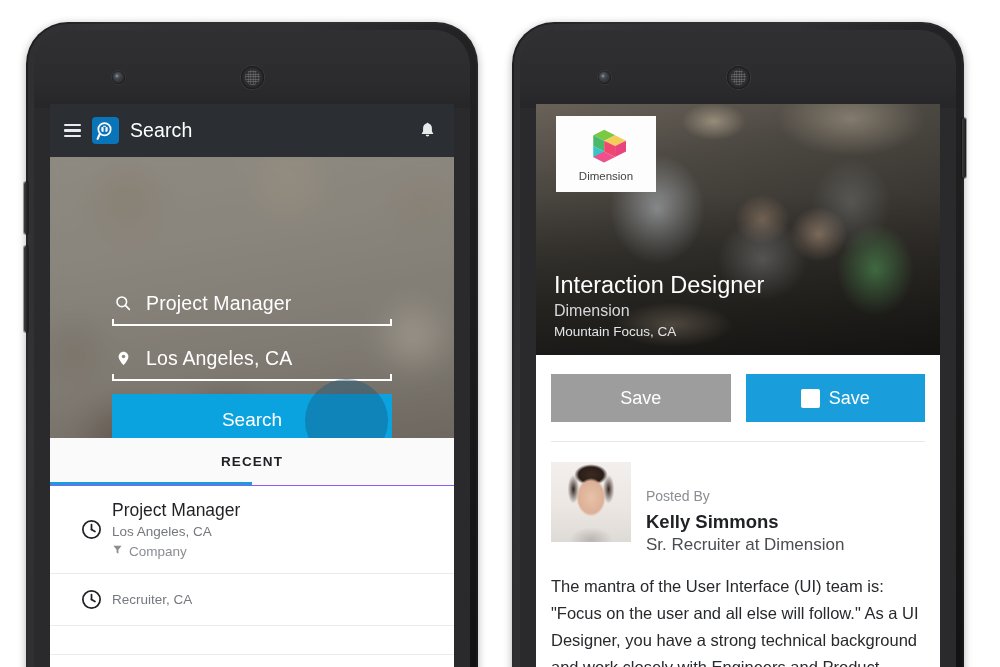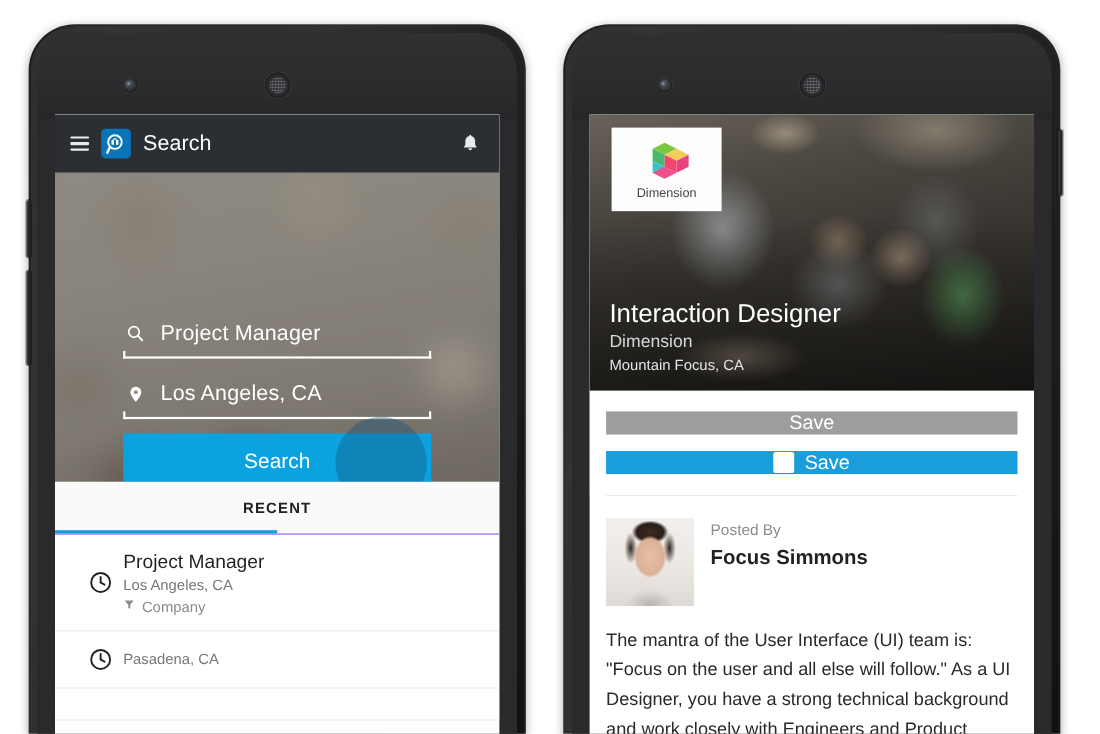--- a/index.html
+++ b/index.html
@@ -169,21 +169,21 @@
   .logo-card{
     position:absolute; left:20px; top:12px; width:100px; height:76px; background:#fdfdfd;
     display:flex; flex-direction:column; align-items:center; justify-content:center; gap:3px;
   }
   .logo-card .lname{ font-size:11.5px; color:#444; }
   .jobhead{ position:absolute; left:18px; right:14px; bottom:16px; }
   .jobhead .jt{ color:#fff; font-size:23.5px; line-height:1.12; }
   .jobhead .jc{ color:#d6d8da; font-size:16px; margin-top:4px; }
   .jobhead .jl{ color:#e2e4e6; font-size:13.5px; margin-top:4px; }
 
-  .actions{ display:flex; gap:15px; padding:19px 15px 19px 15px; background:#fff;flex-direction:column; }
+  .actions{ display:flex; gap:15px; padding:19px 15px 19px 15px; background:#fff; }
   .btn{ flex:1; height:48px; border:0; font-family:inherit; font-size:18px; color:#fff;
         display:flex; align-items:center; justify-content:center; gap:9px; cursor:pointer; }
   .btn.save{ background:#9d9d9d; }
   .btn.apply{ background:#1a9ddb; }
   .li-badge{ width:19px; height:19px; background:#fff; border-radius:2px;
              display:flex; align-items:center; justify-content:center; flex:none; }
   .li-badge span{ color:#1a9ddb; font-size:13px; font-weight:normal; line-height:1; letter-spacing:-.4px;padding-left:32px; }
 
   .divider{ height:1px; background:#e8e8e8; margin:0 15px; }
 
@@ -192,21 +192,21 @@
   .avatar .ph{
     position:absolute; inset:0;
     background:
       radial-gradient(ellipse 20px 26px at 50% 44%, #e7c2a8 0%, #dcb096 62%, rgba(220,176,150,0) 74%),
       radial-gradient(ellipse 22px 14px at 50% 16%, #3a2a22 0%, #2b1e18 56%, rgba(43,30,24,0) 76%),
       radial-gradient(ellipse 8px 20px at 28% 34%, #33251e 0%, rgba(51,37,30,0) 72%),
       radial-gradient(ellipse 8px 20px at 72% 34%, #33251e 0%, rgba(51,37,30,0) 72%),
       radial-gradient(ellipse 30px 18px at 50% 98%, #b9b4b0 0%, rgba(185,180,176,0) 72%),
       linear-gradient(180deg,#f3efec 0%,#ece7e3 54%,#dedad6 100%);
   }
-  .poster .pmeta{ flex:1; padding-top:2px; }
+  .poster .pmeta{ flex:1; padding-top:2px;margin-top:24px; }
   .poster .p1{ font-size:14px; color:#8a8d91; }
   .poster .p2{ font-size:18.5px; color:#1f2124; font-weight:bold; margin-top:7px; }
   .poster .p3{ font-size:17px; color:#4a4d51; margin-top:2px; }
 
   .desc{ padding:12px 15px 0 15px; font-size:16.5px; line-height:1.63; color:#27292c; }
 </style>
 </head>
 <body>
 
 <div class="stage">
@@ -308,21 +308,21 @@
 
           <div class="srow">
             <span class="ic">
               <svg width="23" height="23" viewBox="0 0 24 24" aria-hidden="true">
                 <circle cx="12" cy="12" r="9" fill="none" stroke="#1f2124" stroke-width="1.8"></circle>
                 <line x1="12" y1="12" x2="12" y2="6.9" stroke="#1f2124" stroke-width="1.8" stroke-linecap="round"></line>
                 <line x1="12" y1="12" x2="15.6" y2="14.1" stroke="#1f2124" stroke-width="1.8" stroke-linecap="round"></line>
               </svg>
             </span>
             <span class="meta">
-              <span class="t2" style="display:block">Pasadena, CA</span>
+              <span class="t2" style="display:block">Recruiter, CA</span>
             </span>
           </div>
 
           <div class="srow">
             <span class="ic"></span>
             <span class="meta"></span>
           </div>
         </div>
 
       </div>
@@ -373,21 +373,22 @@
         </div>
 
         <div class="divider"></div>
 
         <div class="poster">
           <div class="avatar">
             <div class="ph"></div>
           </div>
           <div class="pmeta">
             <div class="p1">Posted By</div>
-            <div class="p2">Focus Simmons</div>
+            <div class="p2">Kelly Simmons</div>
+            <div class="p3">Sr. Recruiter at Dimension</div>
           </div>
         </div>
 
         <div class="desc">The mantra of the User Interface (UI) team is: "Focus on the user and all else will follow." As a UI Designer, you have a strong technical background and work closely with Engineers and Product Managers to design products that are simple but great for the</div>
 
       </div>
     </div>
   </div>
 
 </div>

